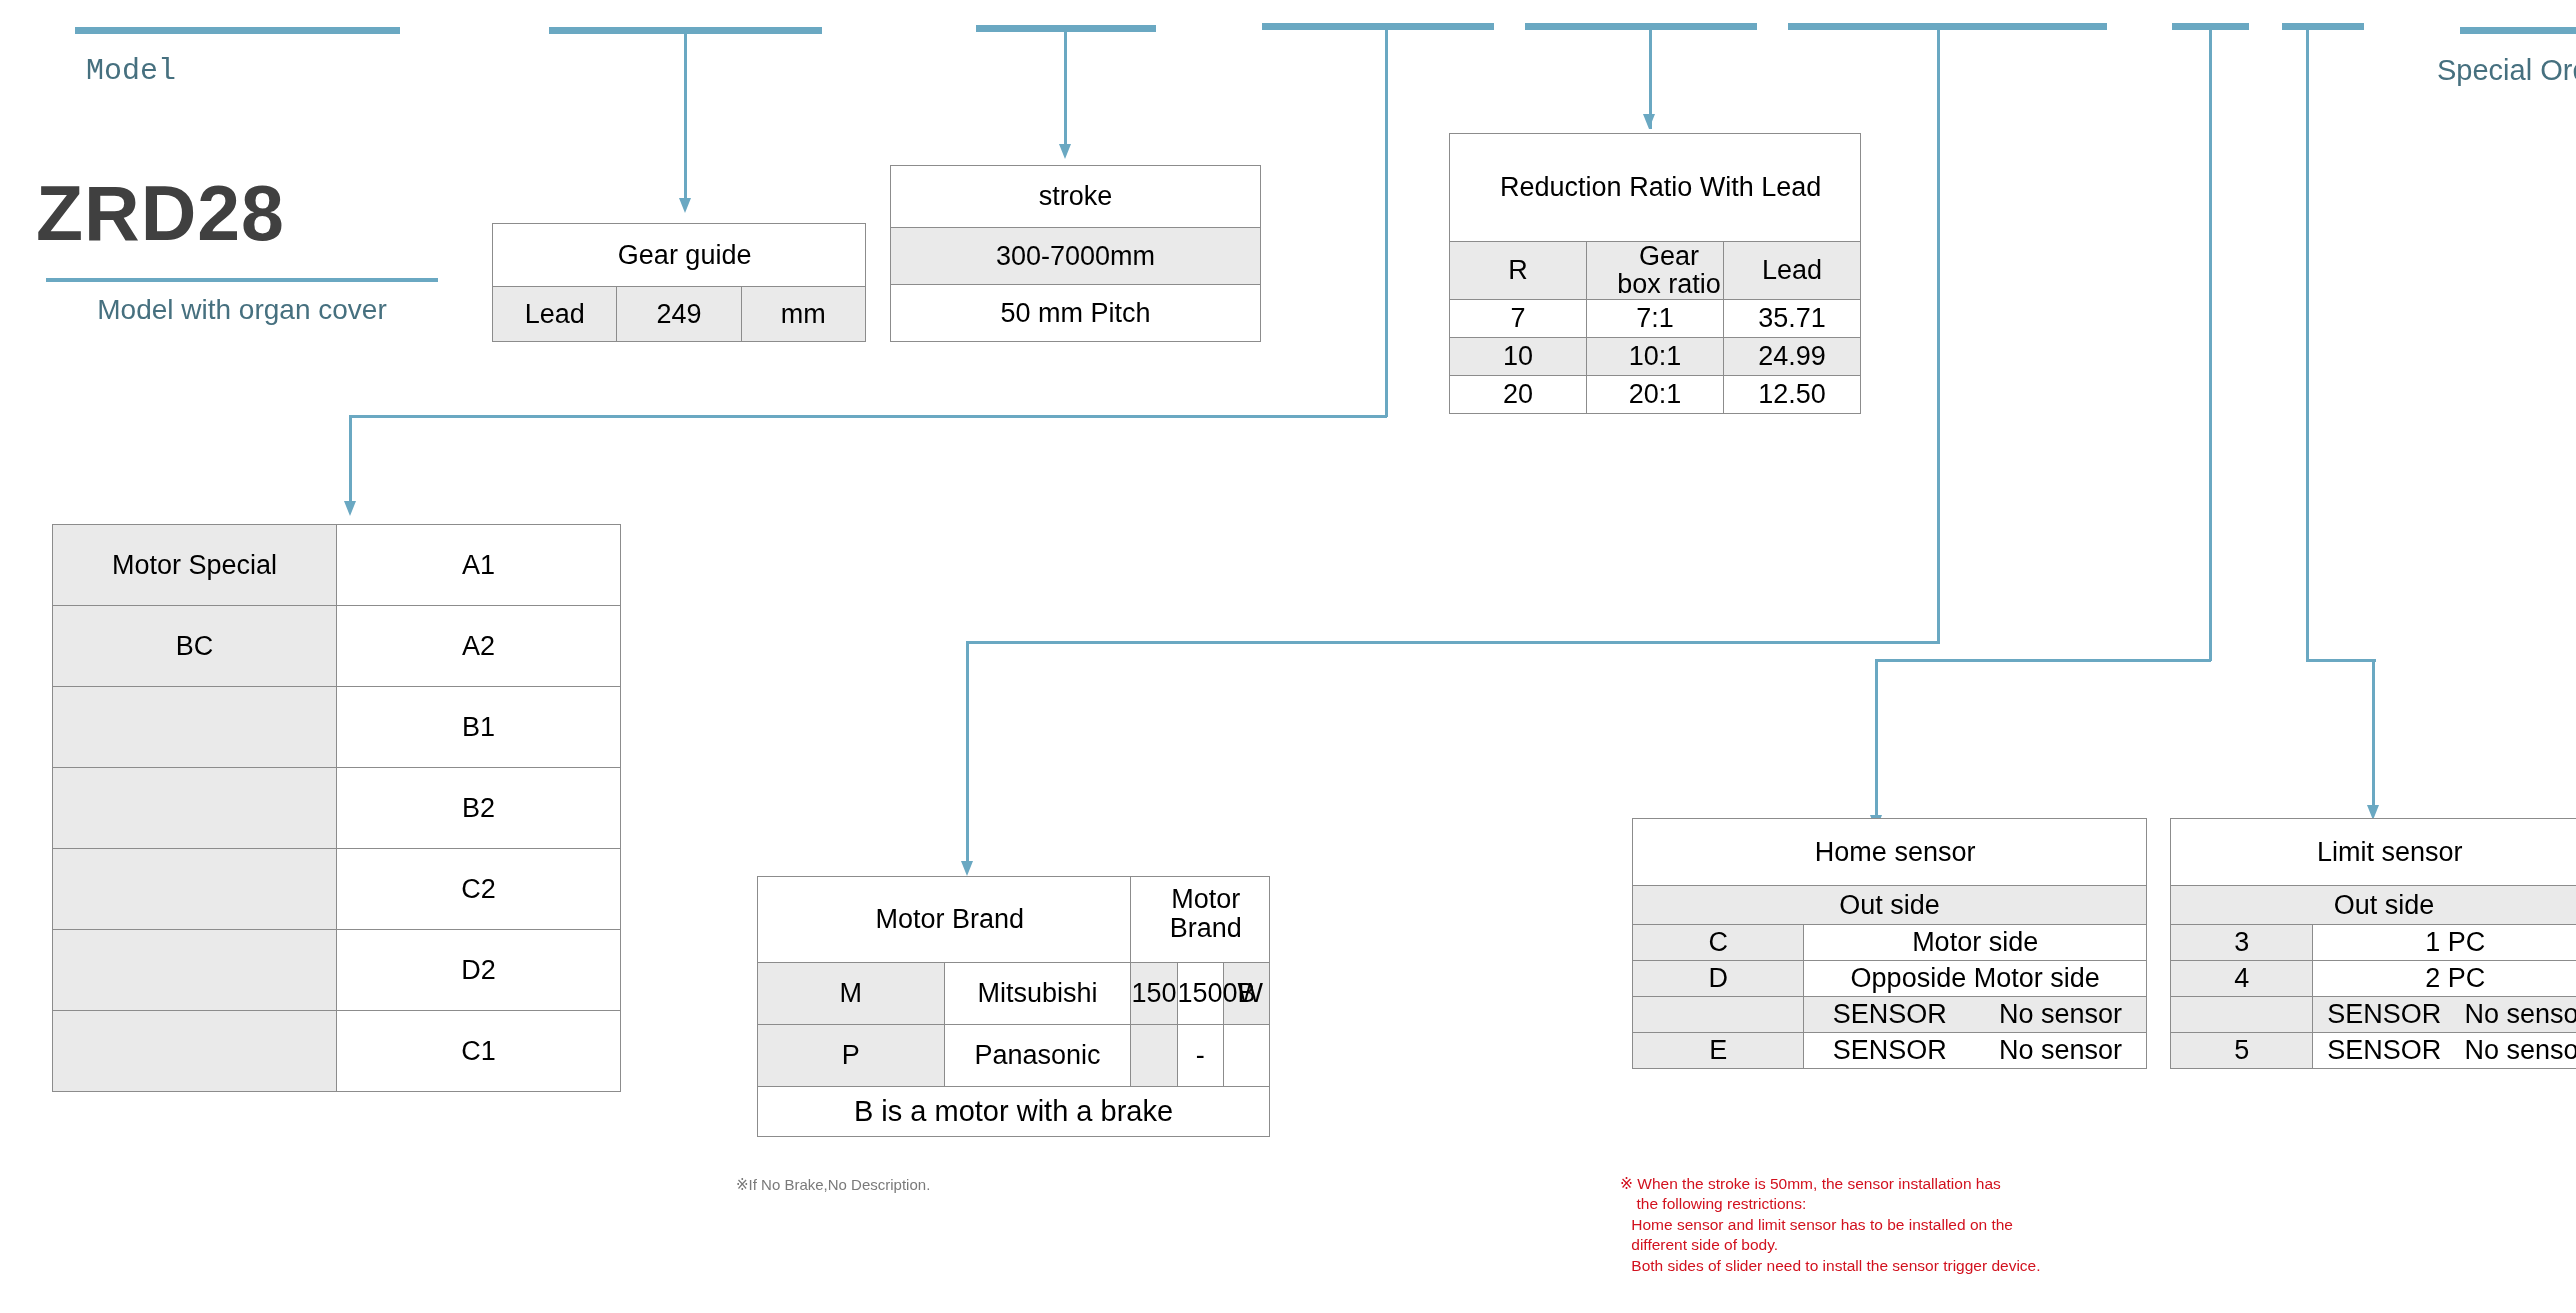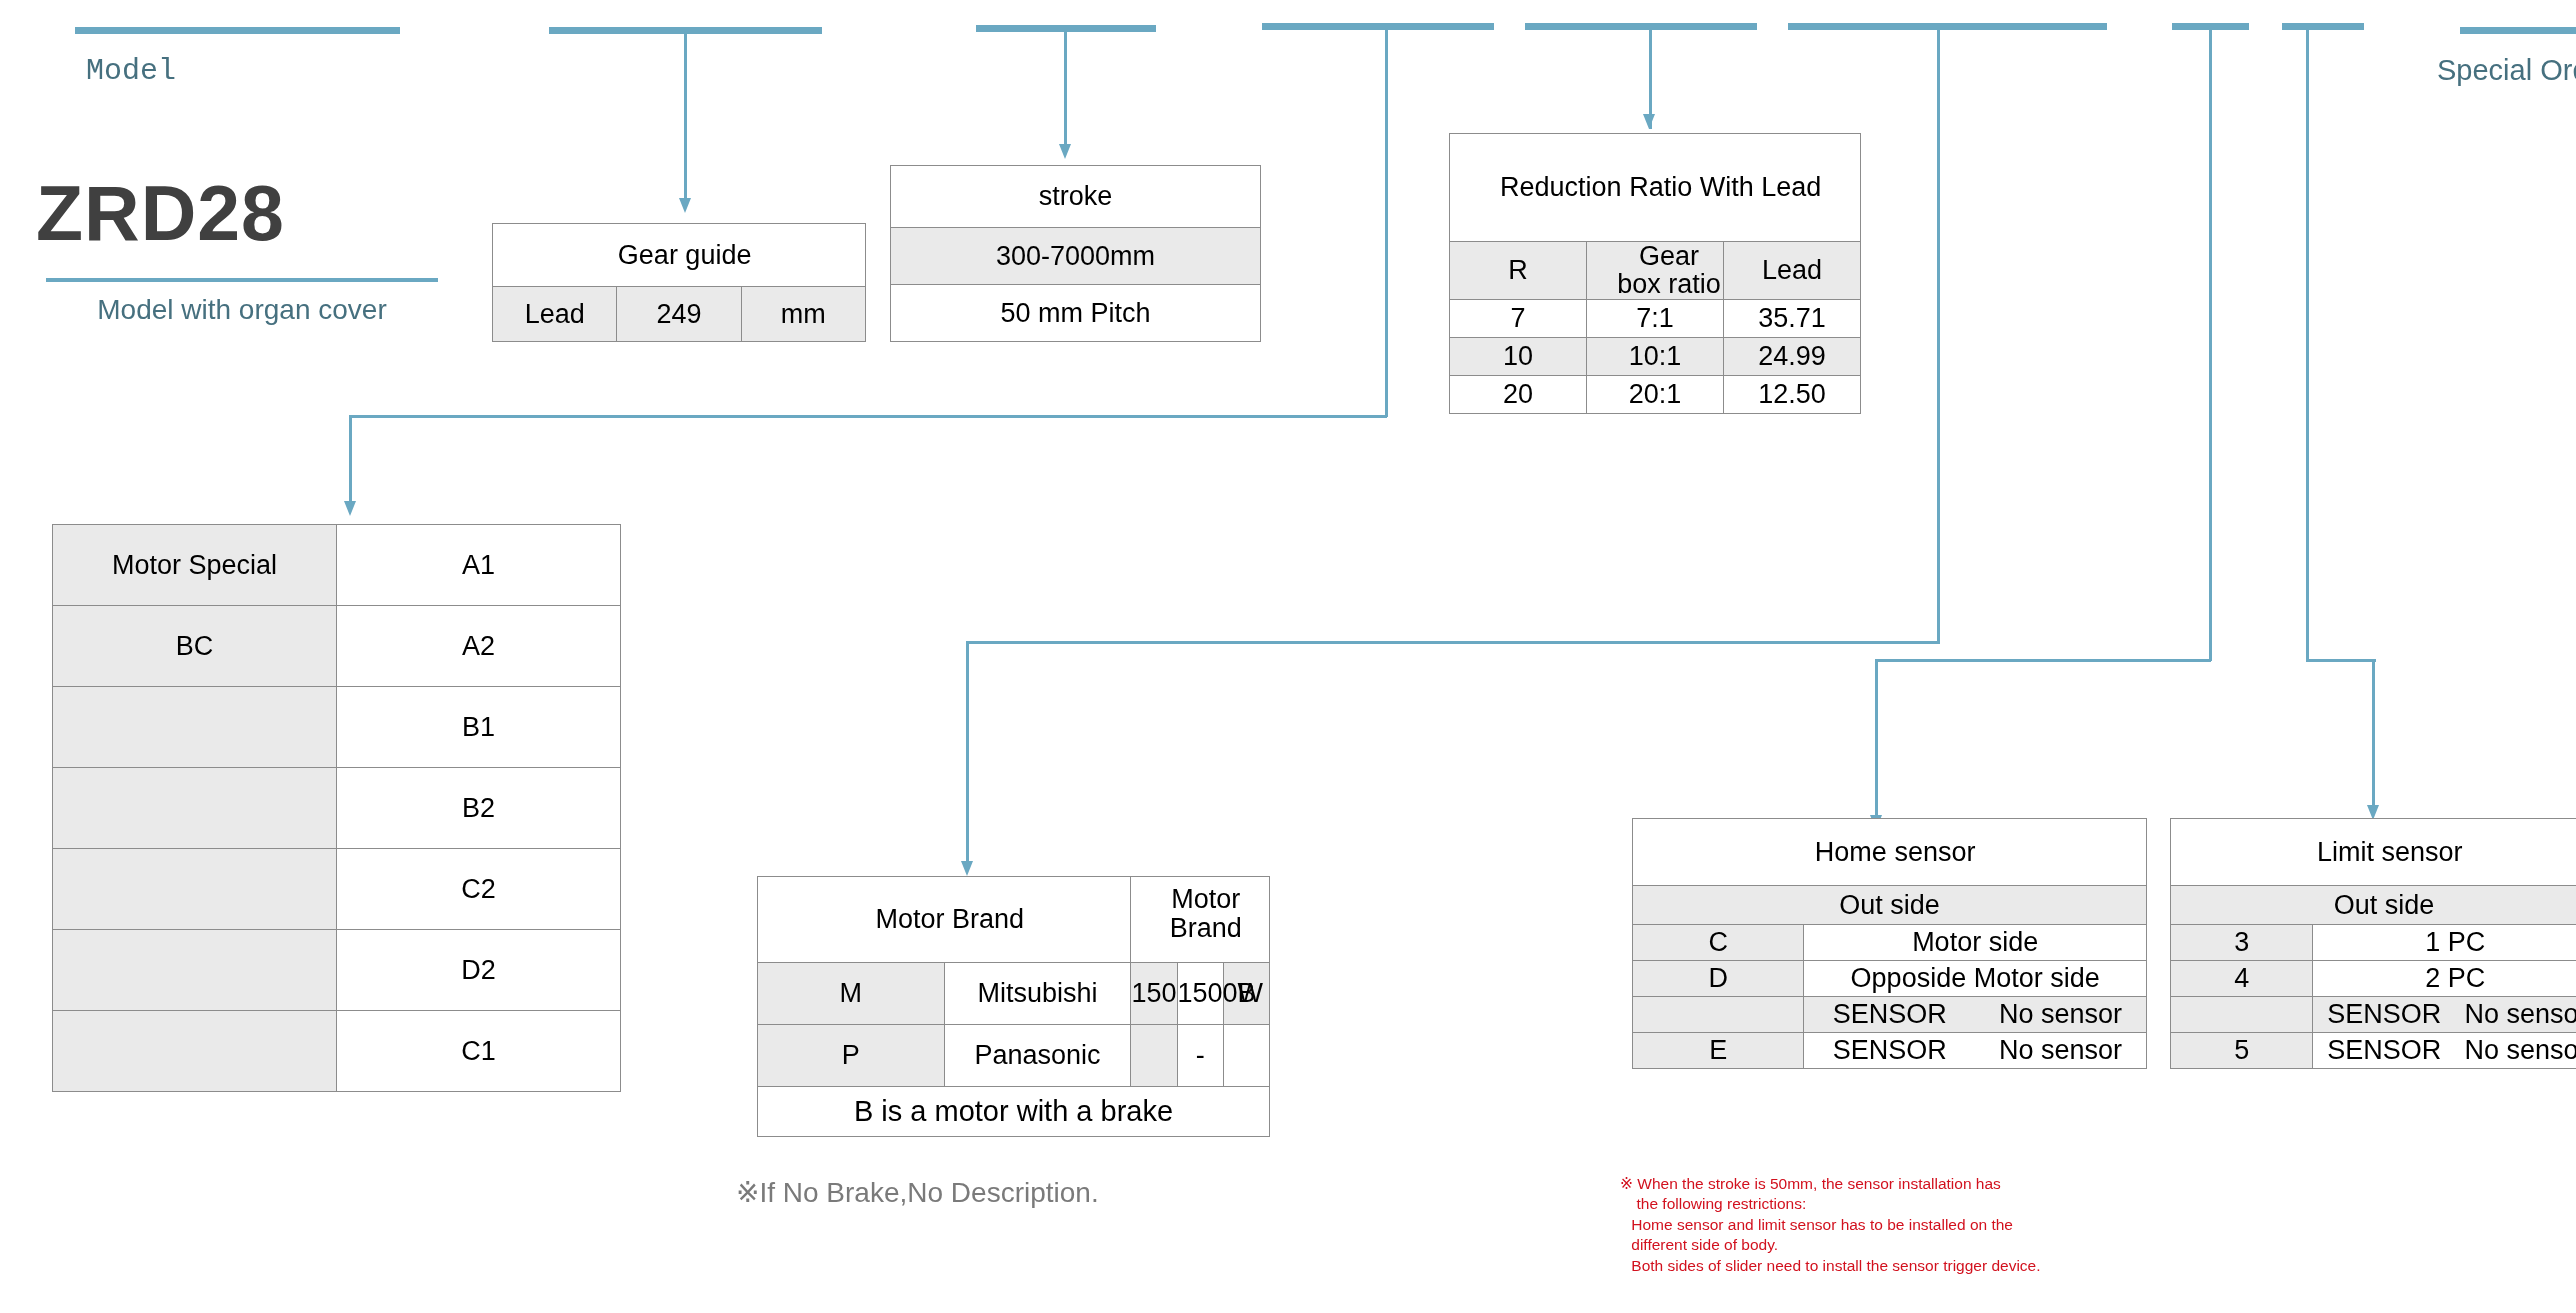--- a/index.html
+++ b/index.html
@@ -47,21 +47,21 @@
     font-size:27px;
     line-height:1.05;
   }
   .hdr{color:#46707f;border-bottom:1.5px solid #8c8c8c !important;}
   .hdr-left{text-align:center;padding-left:11.3px !important;}
   .shade{background:#eaeaea;}
   .grey{color:#777;}
   .small{font-size:19.6px;}
 
   
-  .note-grey{position:absolute;color:#7a7a7a;font-size:28px;white-space:nowrap;}
+  .note-grey{position:absolute;color:#7a7a7a;font-size:15px;white-space:nowrap;}
   .note-red{position:absolute;color:#d2111e;font-size:15.5px;line-height:1.32;}
 </style>
 </head>
 <body>
 
 <div class="tick" style="left:75px;  top:27px;  width:325px;"></div>
 
 <div class="tick" style="left:549px; top:27px;  width:273px;"></div>
 <div class="vline" style="left:684px; top:30px;  height:170px;"></div>
 <div class="arrow" style="left:679px; top:198px;"></div>

